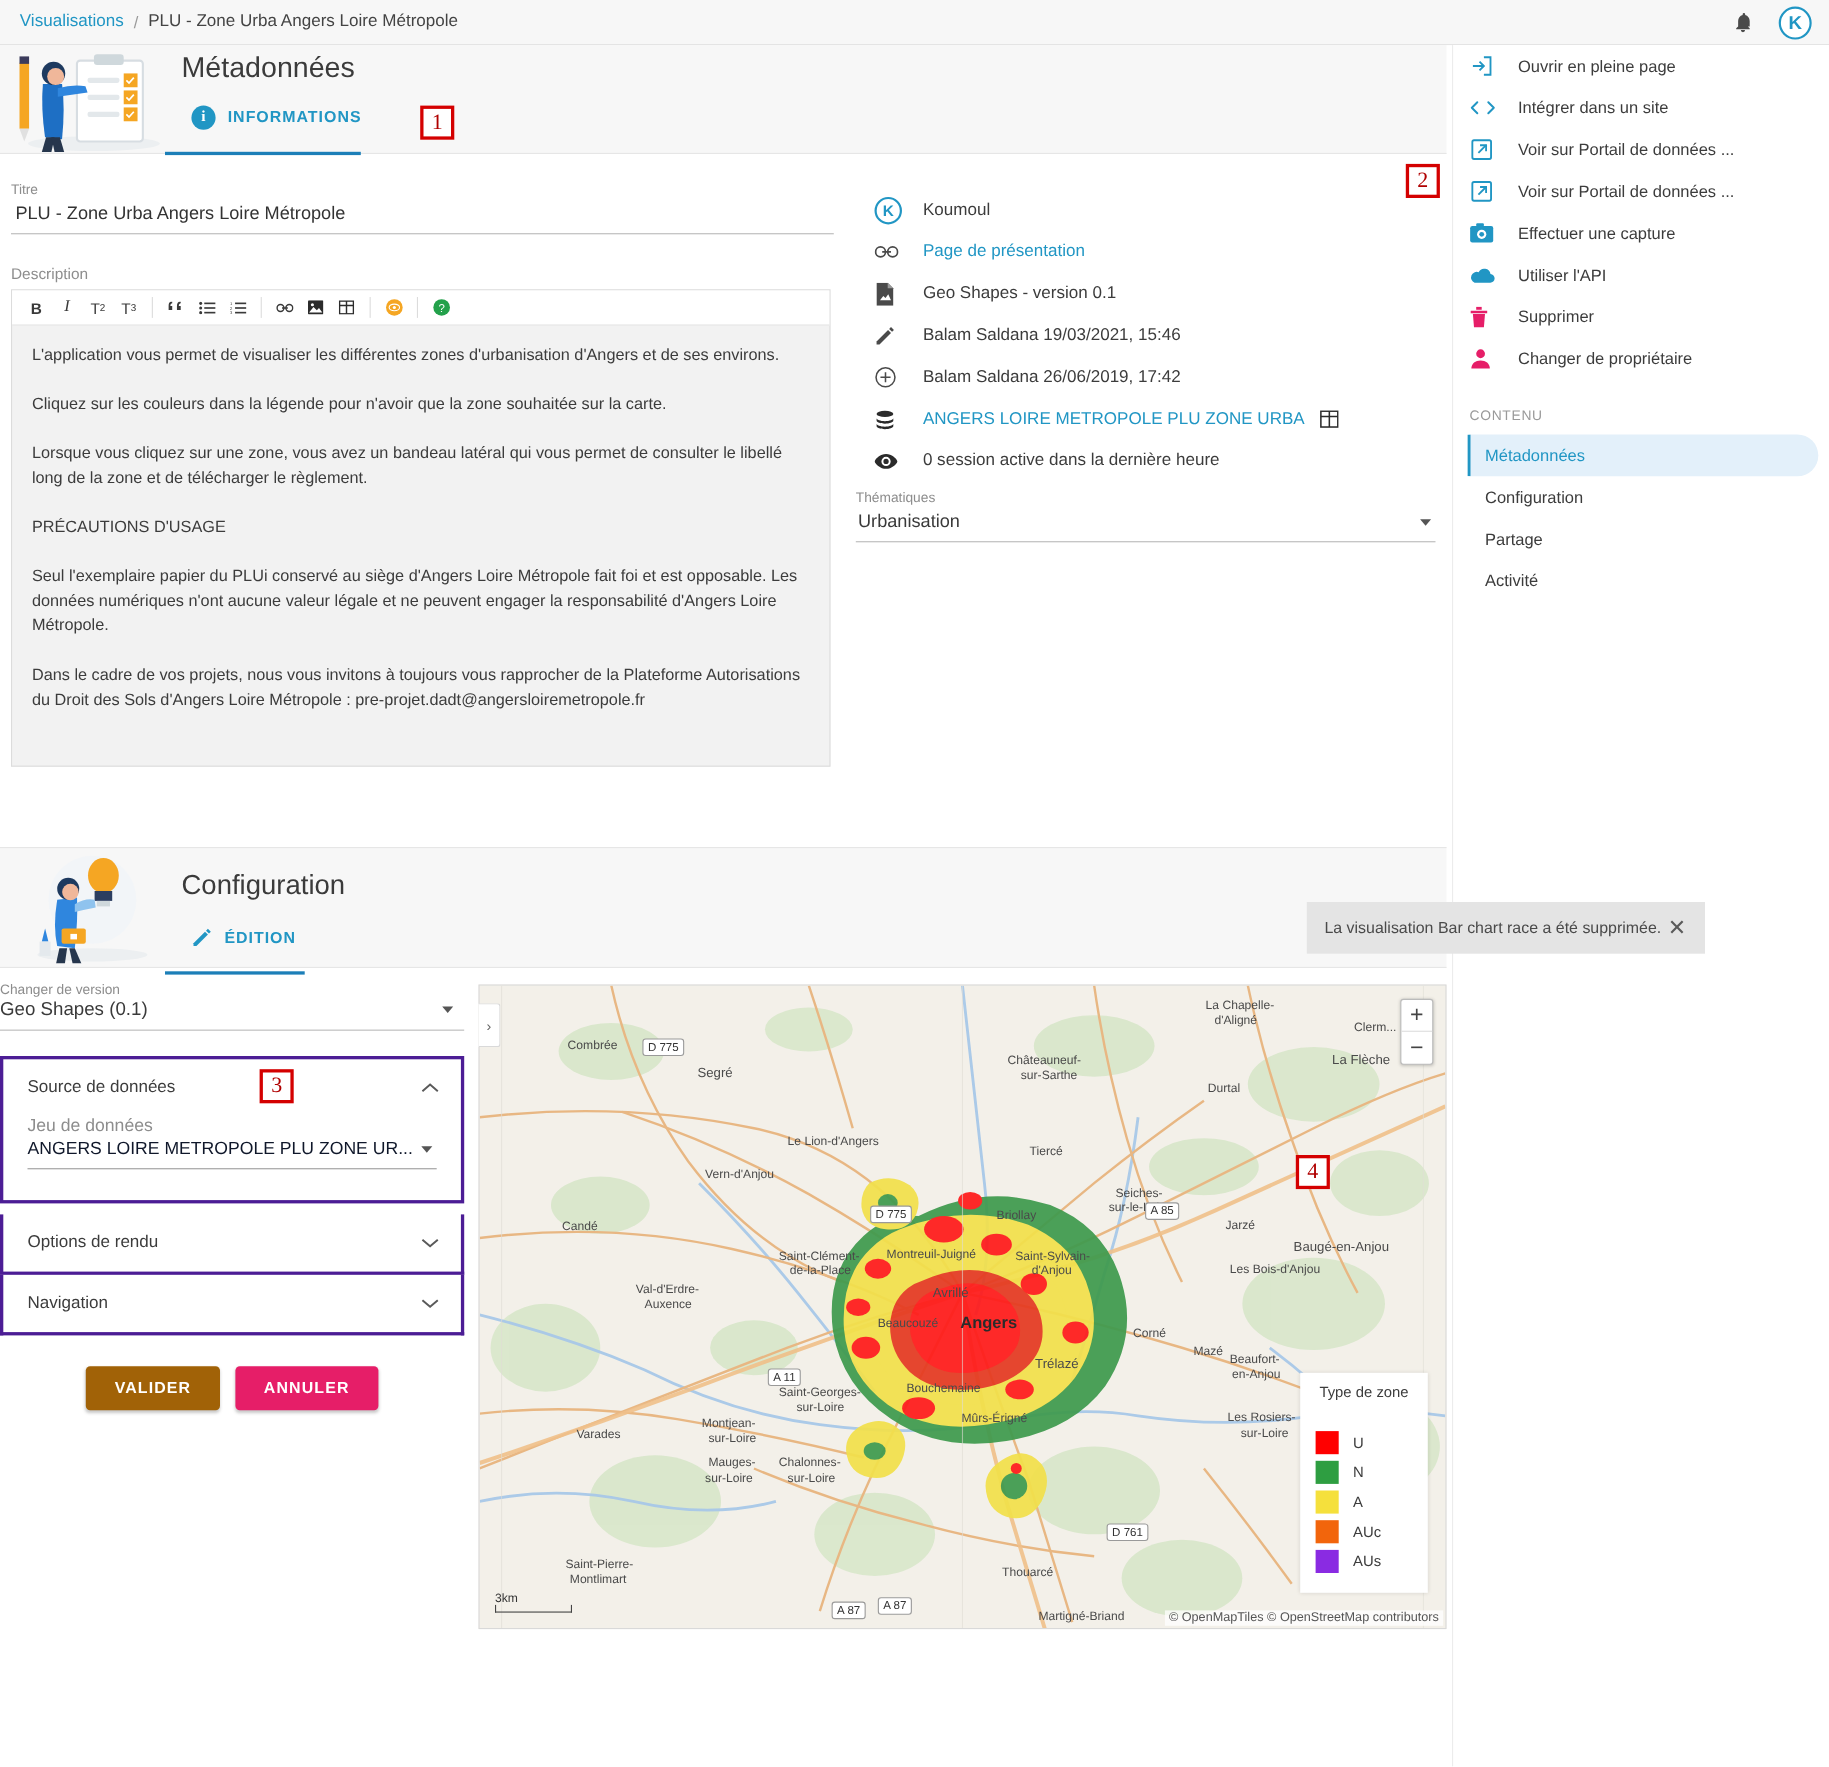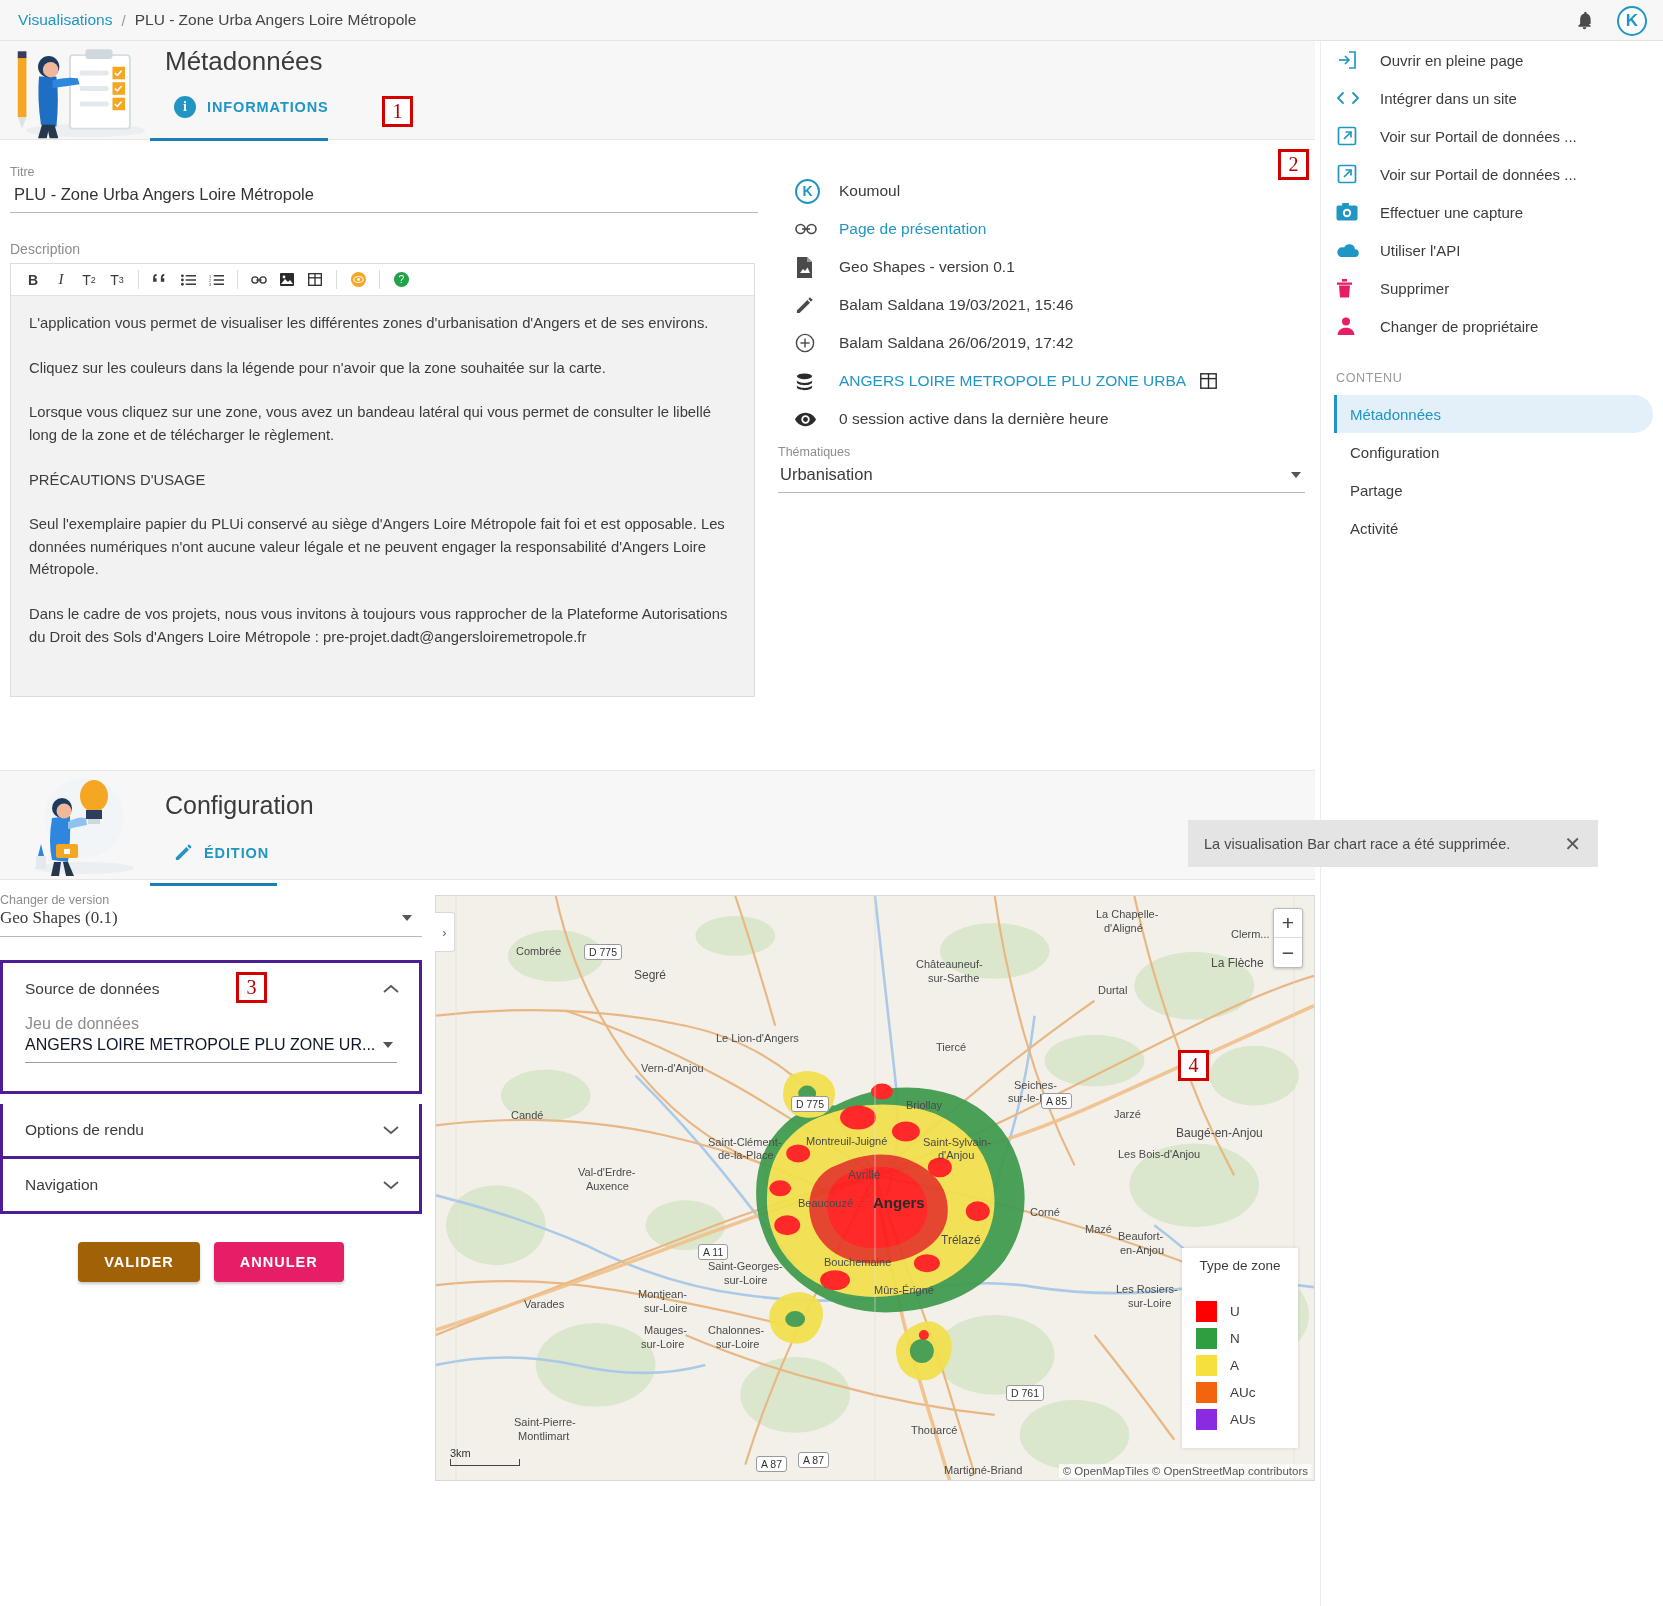--- a/index.html
+++ b/index.html
@@ -145,21 +145,21 @@
   .conf-tabrow { position:absolute; left:150px; top:72px; display:flex; }
   .conf-tab-underline { position:absolute; left:150px; top:112px; width:127px; height:3px; background:#1c7fb8; }
   .pen-ico { color:#2196c4; display:flex; align-items:center; }
 
   
   .conf-pane { position:absolute; left:0; top:893px; width:422px; }
   .ver-label { font-size:12.5px; color:#8d8d8d; padding-left:0px; }
   .ver-select {
     width:422px; border-bottom:1px solid #b9b9b9;
     display:flex; align-items:center; justify-content:space-between;
-    padding:1px 10px 8px 0px; font-size:17px; color:#3a3a3a; cursor:pointer;font-family:Liberation Serif, serif;
+    padding:1px 10px 8px 0px; font-size:17px; color:#3a3a3a; cursor:pointer;
   }
   .accordion { margin-top:23px; width:422px; }
   .acc-card { border:3px solid #4c1d95; background:#fff; }
   .acc-head {
     height:52px; display:flex; align-items:center; justify-content:space-between;
     padding:0 20px 0 22px; font-size:15.5px; color:#3c3c3c; cursor:pointer;
   }
   .chev { color:#5a5a5a; font-size:15px; display:flex; }
   .acc-body { padding:0 22px 28px 22px; }
   .ds-label { font-size:16px; color:#8d8d8d; margin-bottom:2px; }
@@ -174,21 +174,21 @@
     border:none; color:#fff; font-size:14.5px; font-weight:700; letter-spacing:1px;
     padding:12px 26px; border-radius:4px; cursor:pointer;
     font-family:"Liberation Sans", sans-serif;
     box-shadow:0 2px 3px rgba(0,0,0,.22);
   }
   .btn.validate { background:#a16207; }
   .btn.cancel { background:#e61e68; }
 
   
   .toast {
-    position:absolute; left:1188px; top:820px; width:410px; height:47px;
+    position:absolute; left:1188px; top:820px; width:362px; height:47px;
     background:#e4e4e4; display:flex; align-items:center; justify-content:space-between;
     padding:0 17px 0 16px; color:#4a4a4a; font-size:14.5px; z-index:30;
   }
   .toast-close { font-size:20px; color:#5a5a5a; cursor:pointer; line-height:1; }
 
   
   .map-wrap {
     position:absolute; left:435px; top:895px; width:880px; height:586px;
     border:1px solid #d9d9d9; overflow:hidden; background:#f2efe9;
   }

